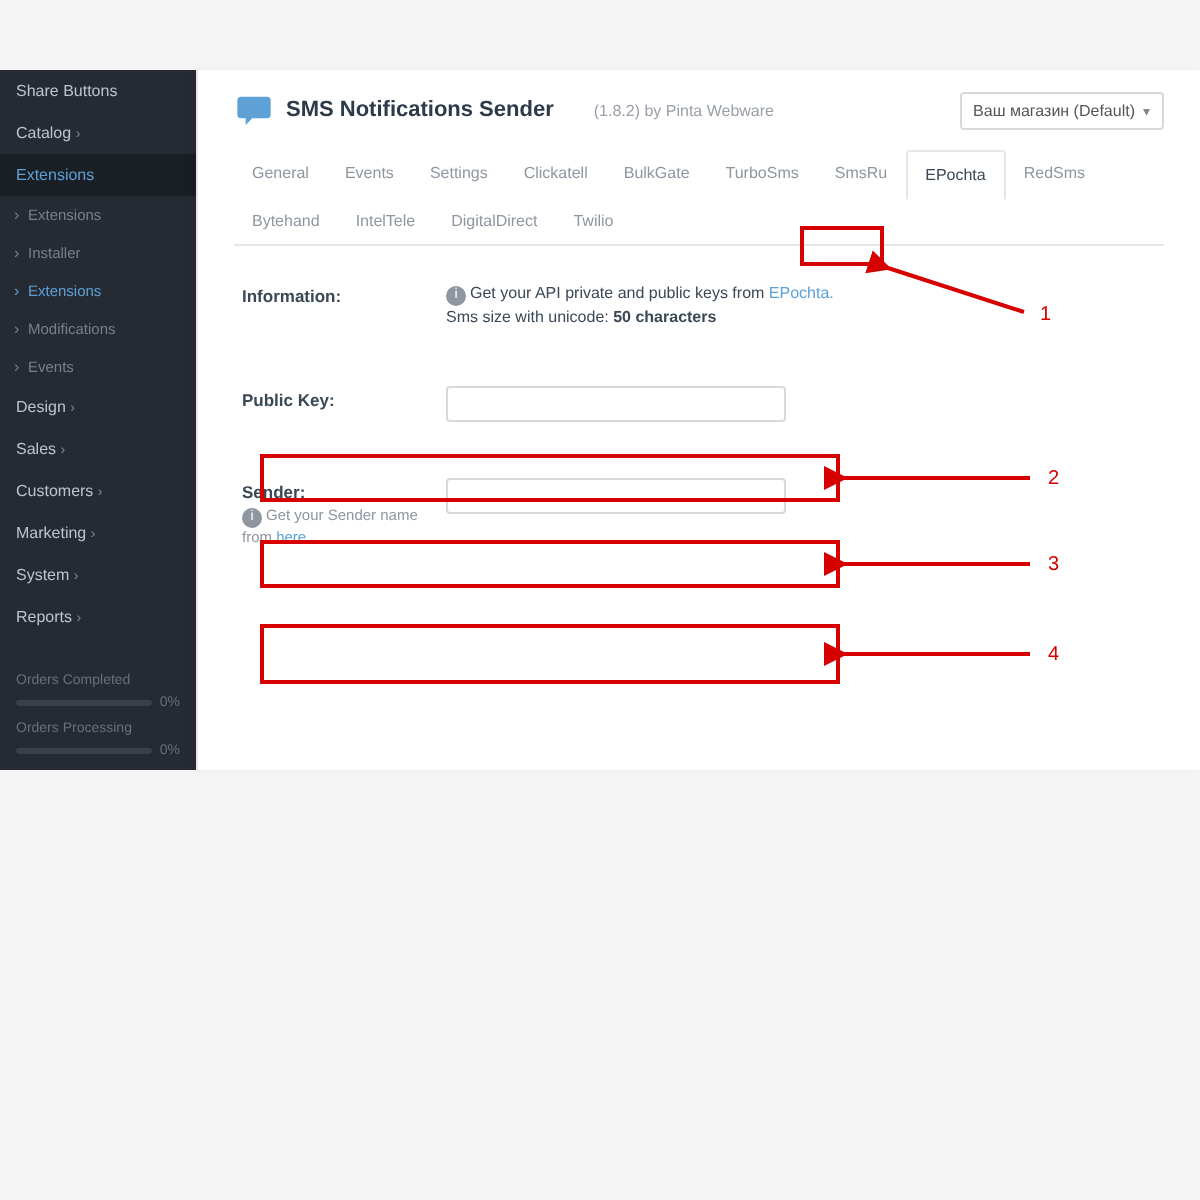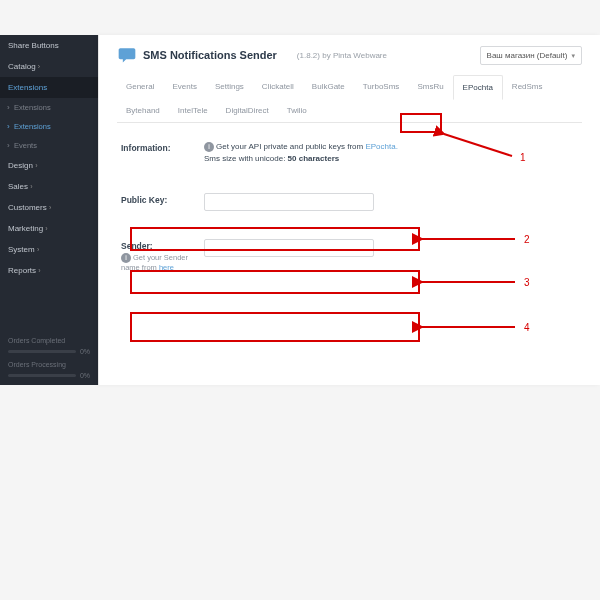--- a/index.html
+++ b/index.html
@@ -30,21 +30,21 @@
 .chev { font-size: 7px; color: #888; }
 
 
 .tabs { display: flex; flex-wrap: wrap; border-bottom: 1px solid #e6e6e6; gap: 0; }
 .tab { padding: 7px 9px; font-size: 8px; color: #8f96a0; cursor: pointer; }
 .tab.active { color: #3b4856; border: 1px solid #e6e6e6; border-bottom: 1px solid #fff; margin-bottom: -1px; background: #fff; border-top-left-radius: 2px; border-top-right-radius: 2px; }
 
 
 .form-area { padding-top: 14px; }
 .form-row { display: flex; align-items: flex-start; margin-bottom: 20px; padding: 4px 4px; }
-.form-label { width: 83px; font-size: 8.5px; font-weight: 600; color: #3b4856; padding-top: 2px; }
+.form-label { width: 102px; font-size: 8.5px; font-weight: 600; color: #3b4856; padding-top: 2px; }
 .form-label .hint { display: block; font-weight: 400; color: #8f96a0; font-size: 7.5px; margin-top: 2px; }
 .form-content { flex: 1; font-size: 8px; color: #3b4856; }
 .form-input { width: 170px; height: 18px; border: 1px solid #d7d9dc; border-radius: 2px; padding: 2px 4px; font-size: 8px; }
 .info-text { color: #3b4856; line-height: 1.5; }
 .info-link { color: #5ea1d6; }
 .info-icon { display: inline-block; width: 10px; height: 10px; border-radius: 50%; background: #8f96a0; color: #fff; font-size: 7px; text-align: center; line-height: 10px; margin-right: 2px; }
 
 
 .redbox { position: absolute; border: 2px solid #d60000; pointer-events: none; }
 .arrow { position: absolute; pointer-events: none; }
@@ -55,21 +55,23 @@
 <body>
 
 <div class="canvas">
   <div class="app-frame">
 
     <div class="sidebar">
       <div class="sidebar-item top">Share Buttons</div>
       <div class="sidebar-item top"><span>Catalog</span> <span class="chev">›</span></div>
       <div class="sidebar-item active"><span>Extensions</span> <span class="chev"></span></div>
       <div class="sidebar-sub">Extensions</div>
+      <div class="sidebar-sub">Installer</div>
       <div class="sidebar-sub sel">Extensions</div>
+      <div class="sidebar-sub">Modifications</div>
       <div class="sidebar-sub">Events</div>
       <div class="sidebar-item top"><span>Design</span> <span class="chev">›</span></div>
       <div class="sidebar-item top"><span>Sales</span> <span class="chev">›</span></div>
       <div class="sidebar-item top"><span>Customers</span> <span class="chev">›</span></div>
       <div class="sidebar-item top"><span>Marketing</span> <span class="chev">›</span></div>
       <div class="sidebar-item top"><span>System</span> <span class="chev">›</span></div>
       <div class="sidebar-item top"><span>Reports</span> <span class="chev">›</span></div>
       <div class="sidebar-footer">
         <div>Orders Completed</div>
         <div class="prog-row">

